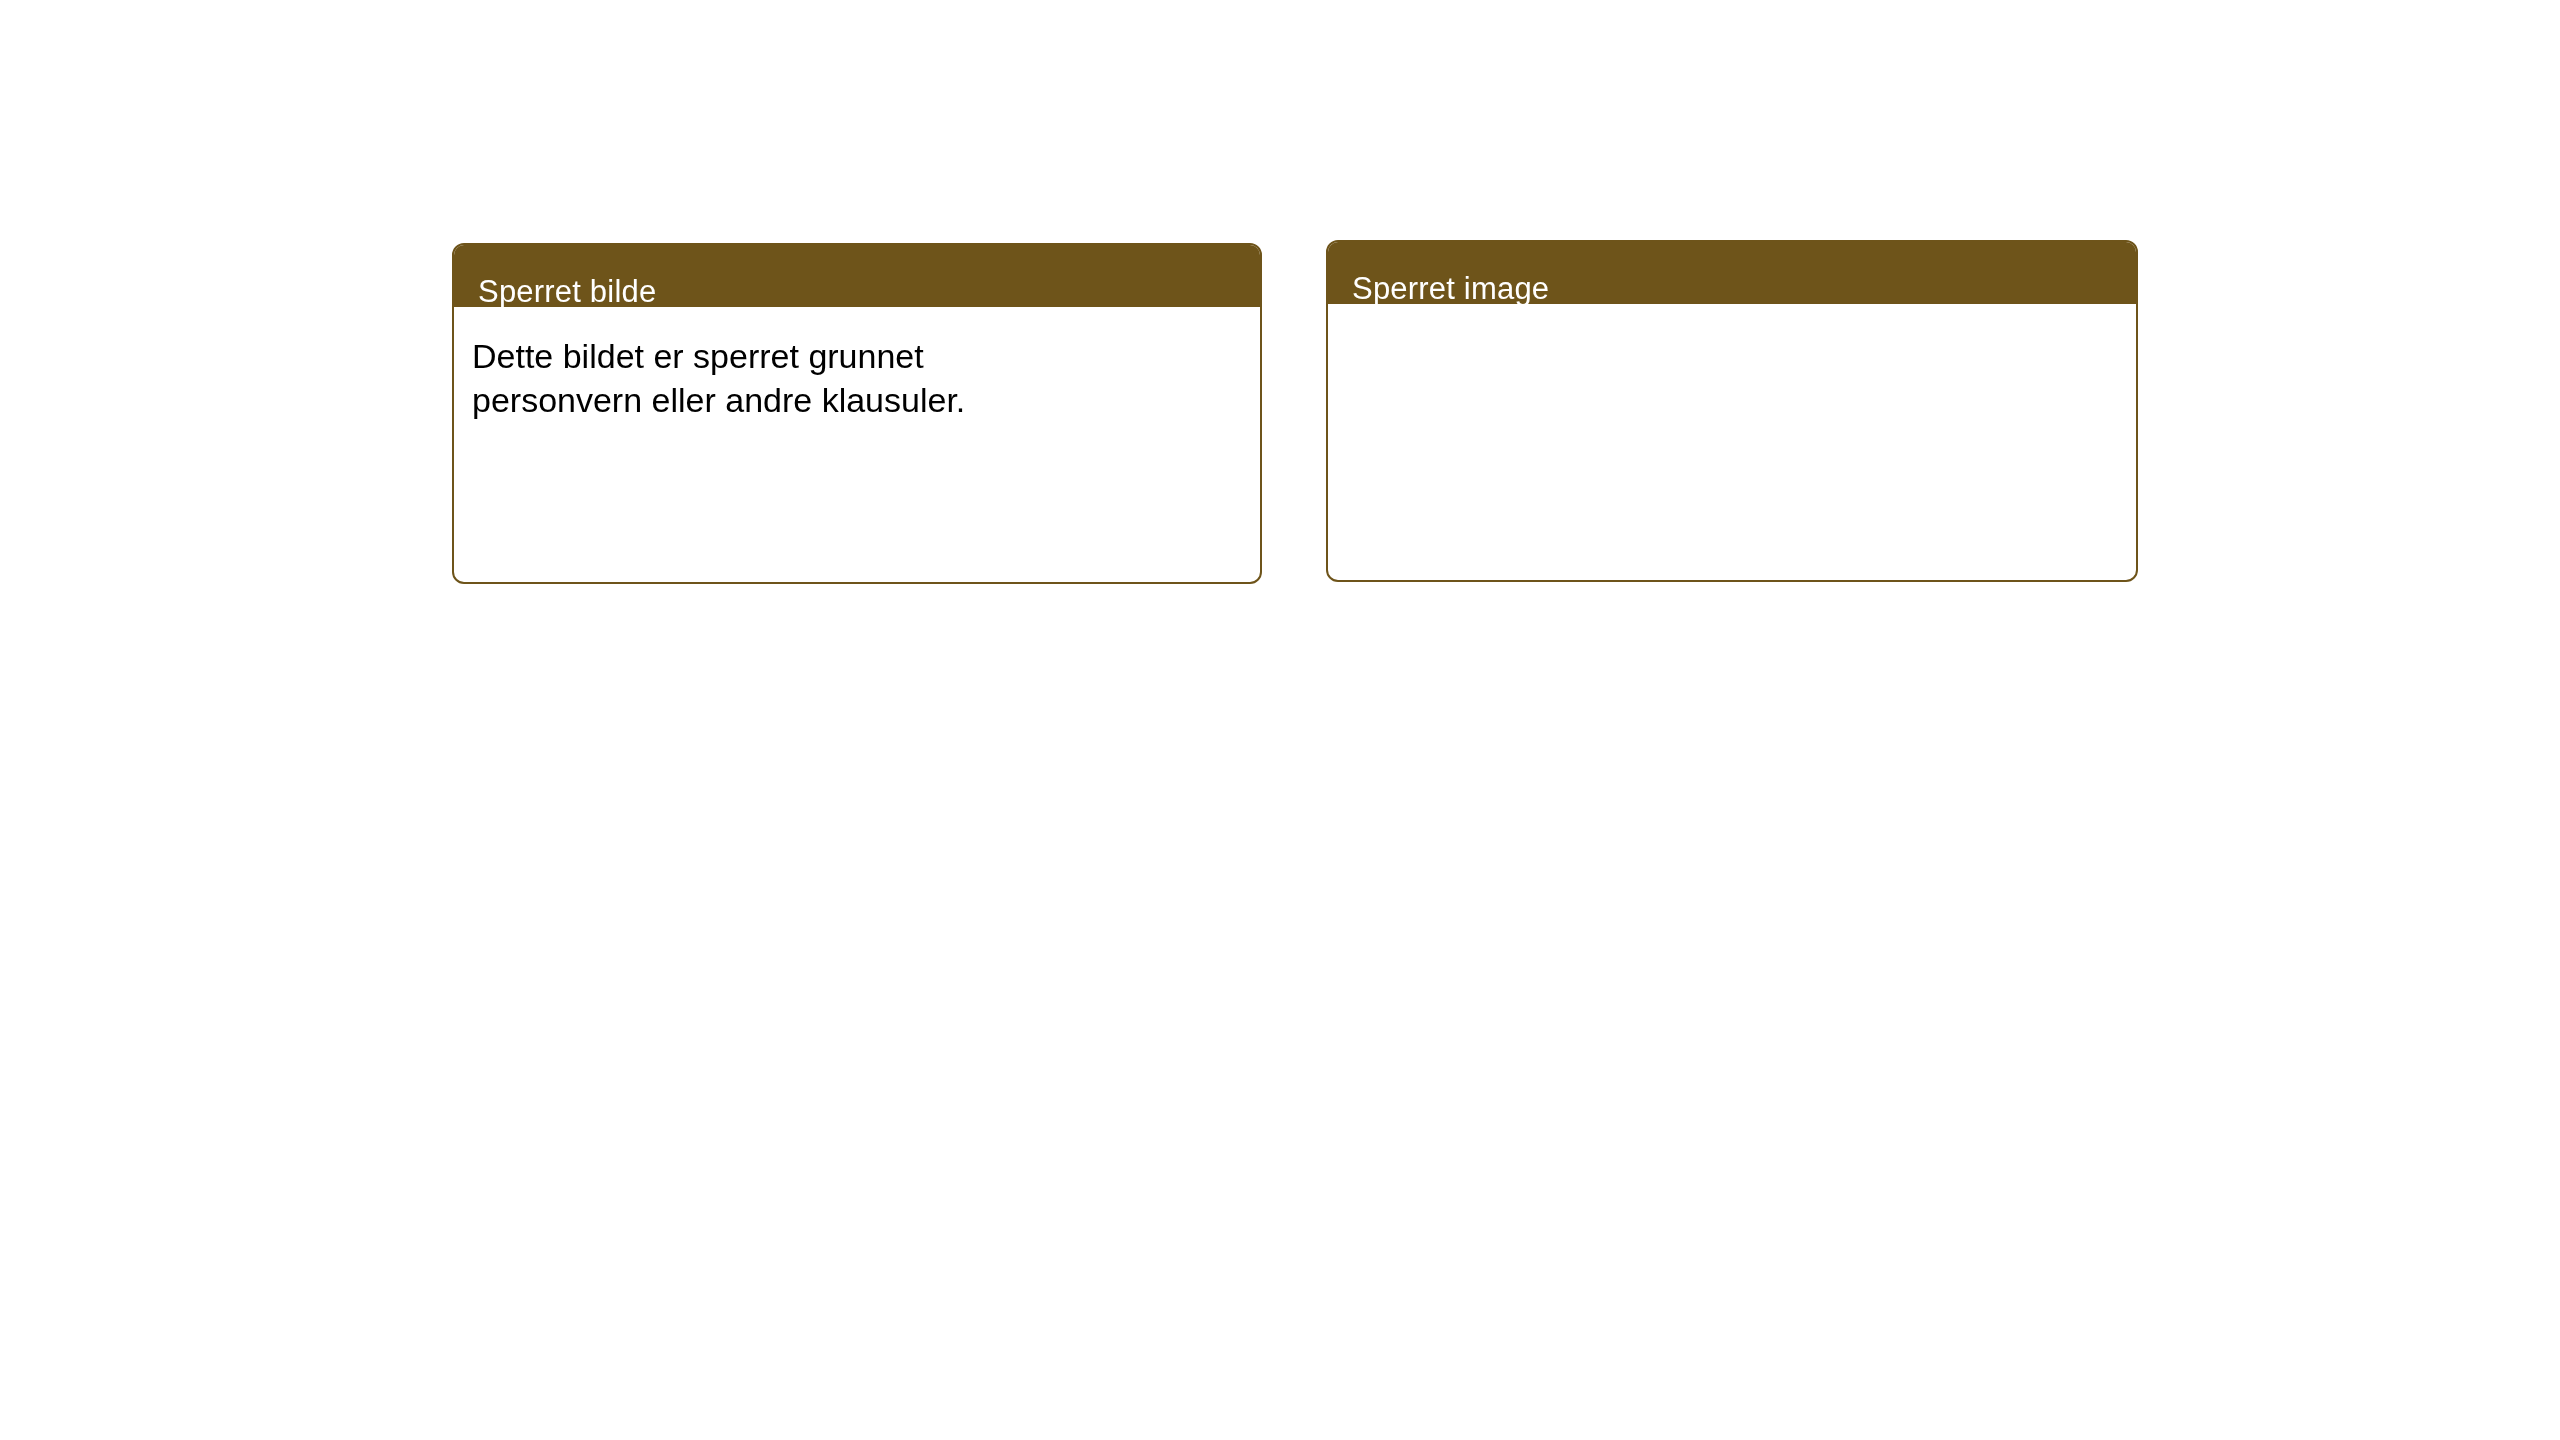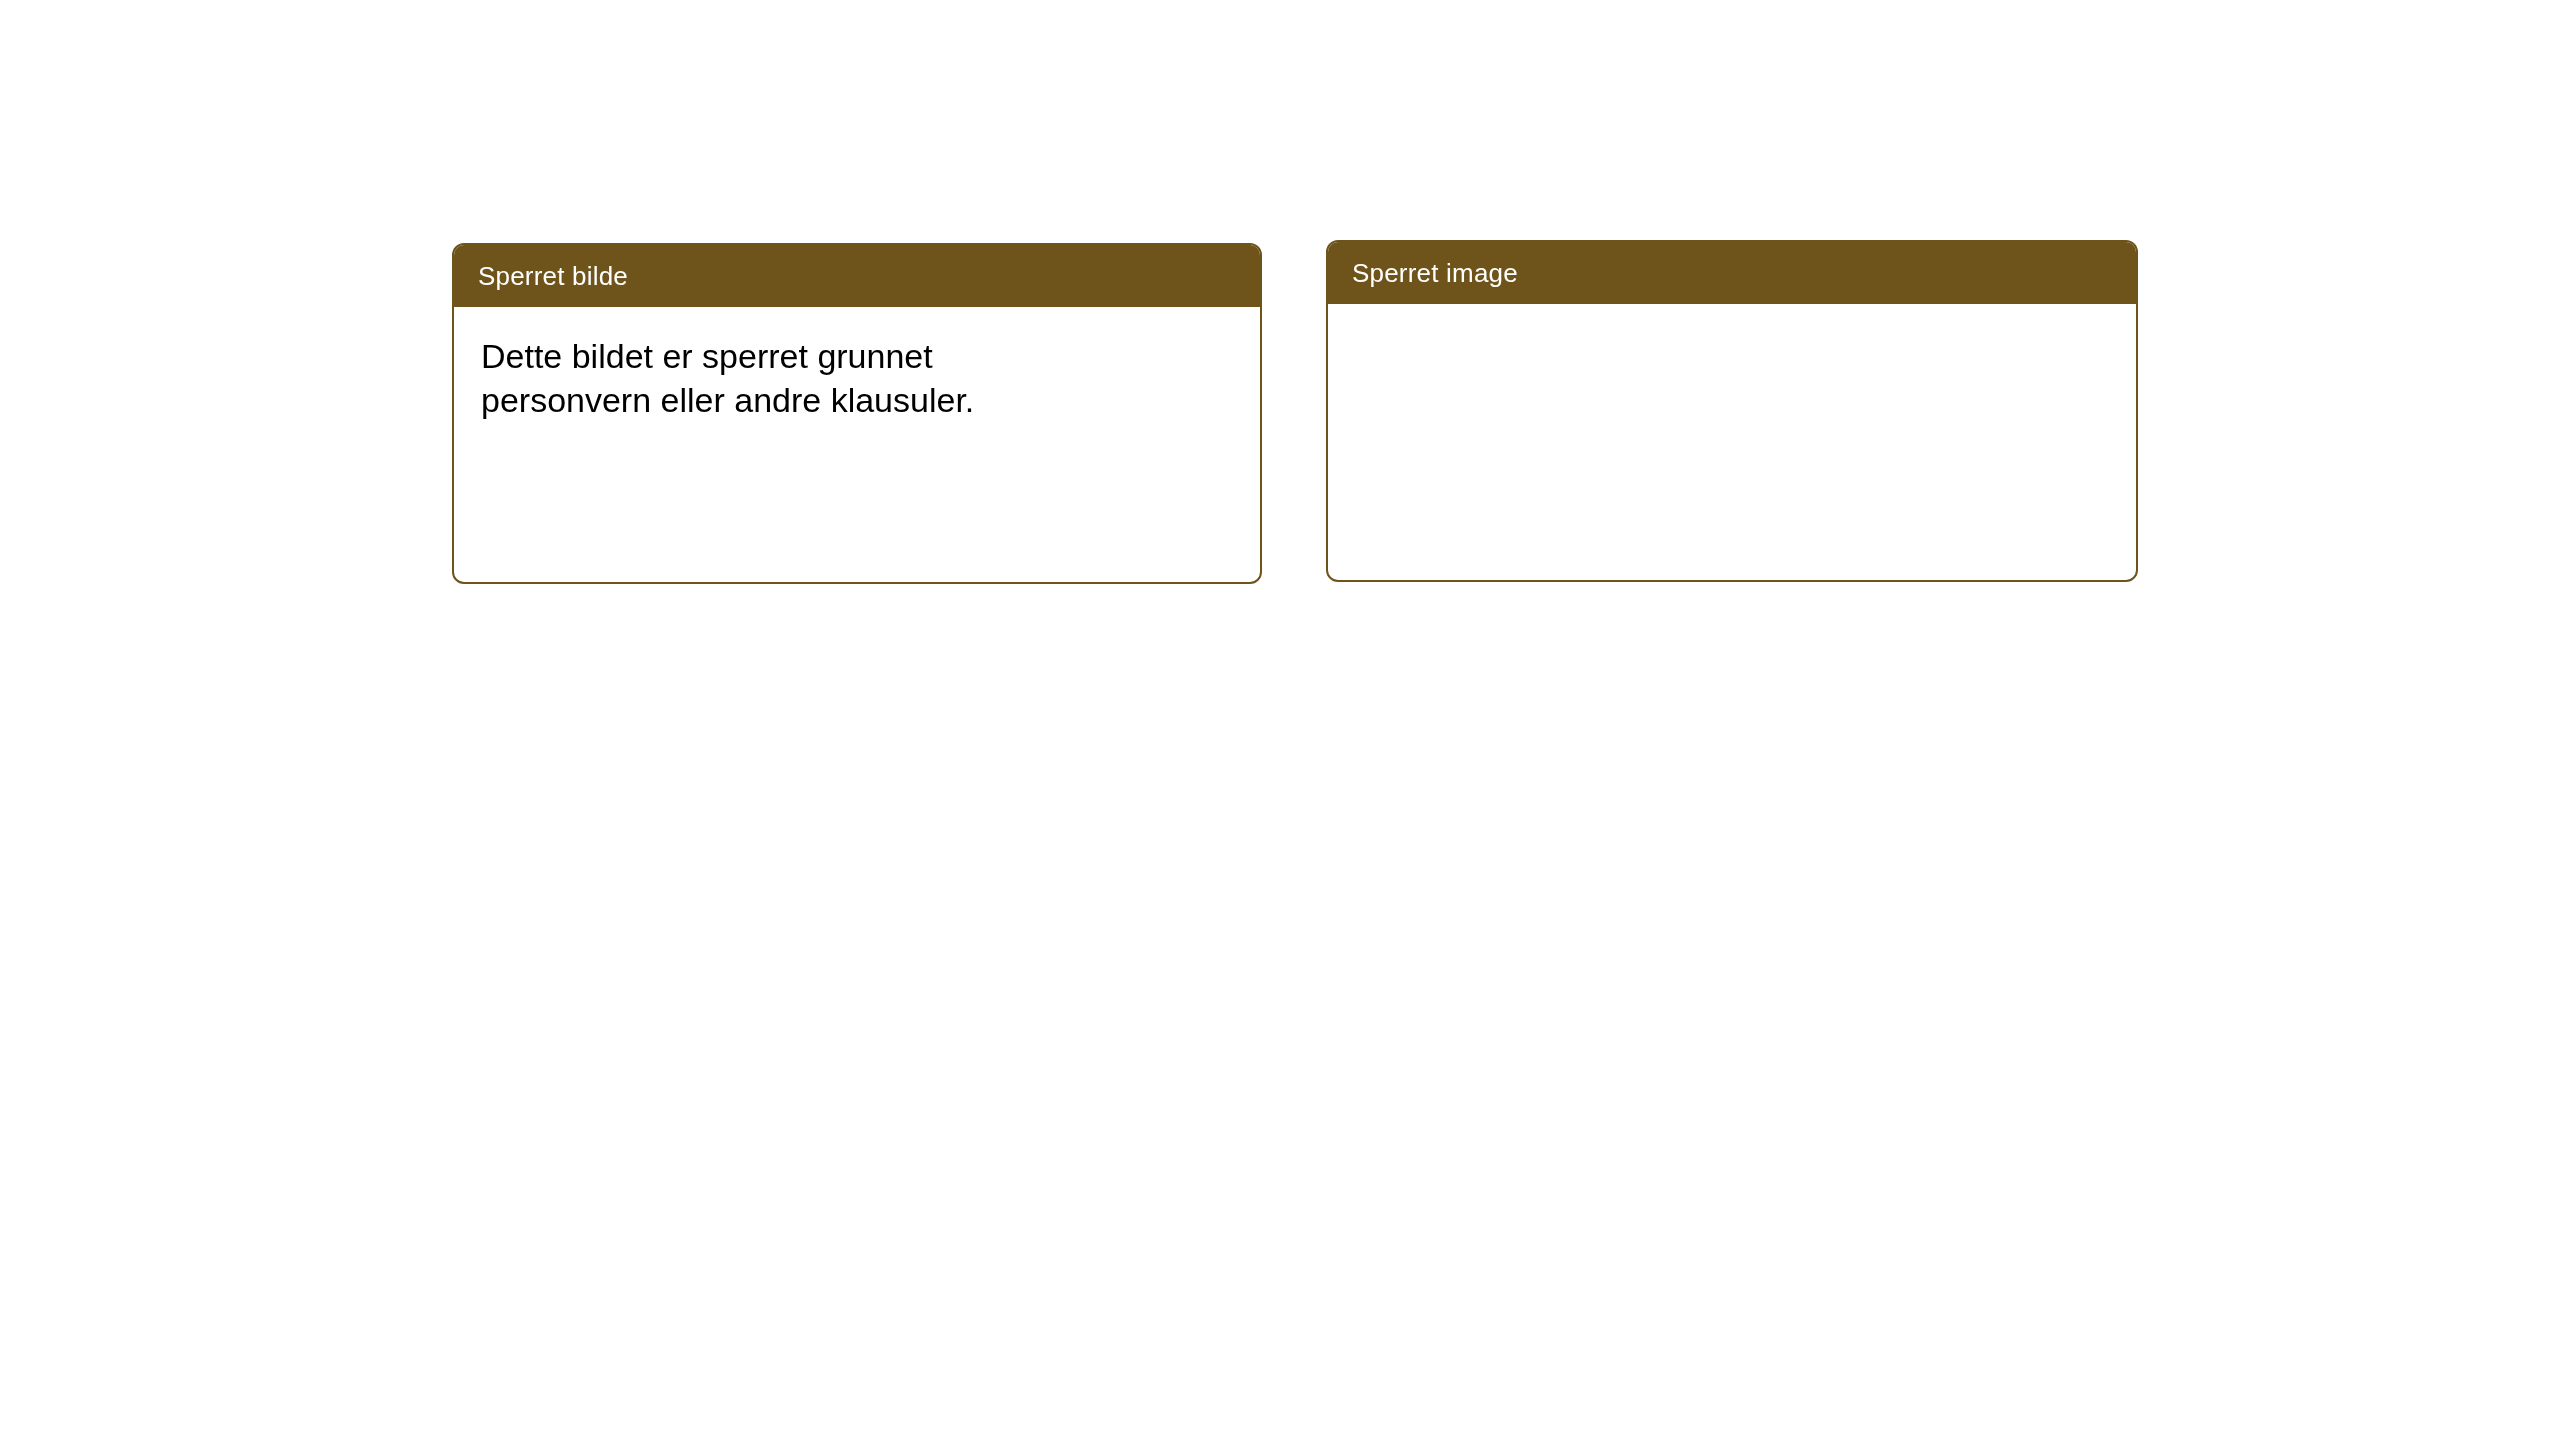--- a/index.html
+++ b/index.html
@@ -39,30 +39,30 @@
     top: 240px;
     width: 812px;
     height: 342px;
   }
   .card-header {
     box-sizing: border-box;
     background: #6e541a;
     color: #ffffff;
     height: 62px;
     display: flex;
-    align-items: center;
+    align-items: flex-end;
     padding: 0 0 0 24px;
-    font-size: 26px;
+    font-size: 31px;
     font-weight: 400;
     letter-spacing: 0.2px;
     line-height: 1;
   }
   .card-body {
     box-sizing: border-box;
-    padding: 28px 30px 0 27px;
+    padding: 28px 30px 0 18px;
     color: #000000;
     font-size: 34px;
     line-height: 1.28;
     font-weight: 400;
     white-space: pre-line;
   }
 </style>
 </head>
 <body>
 

